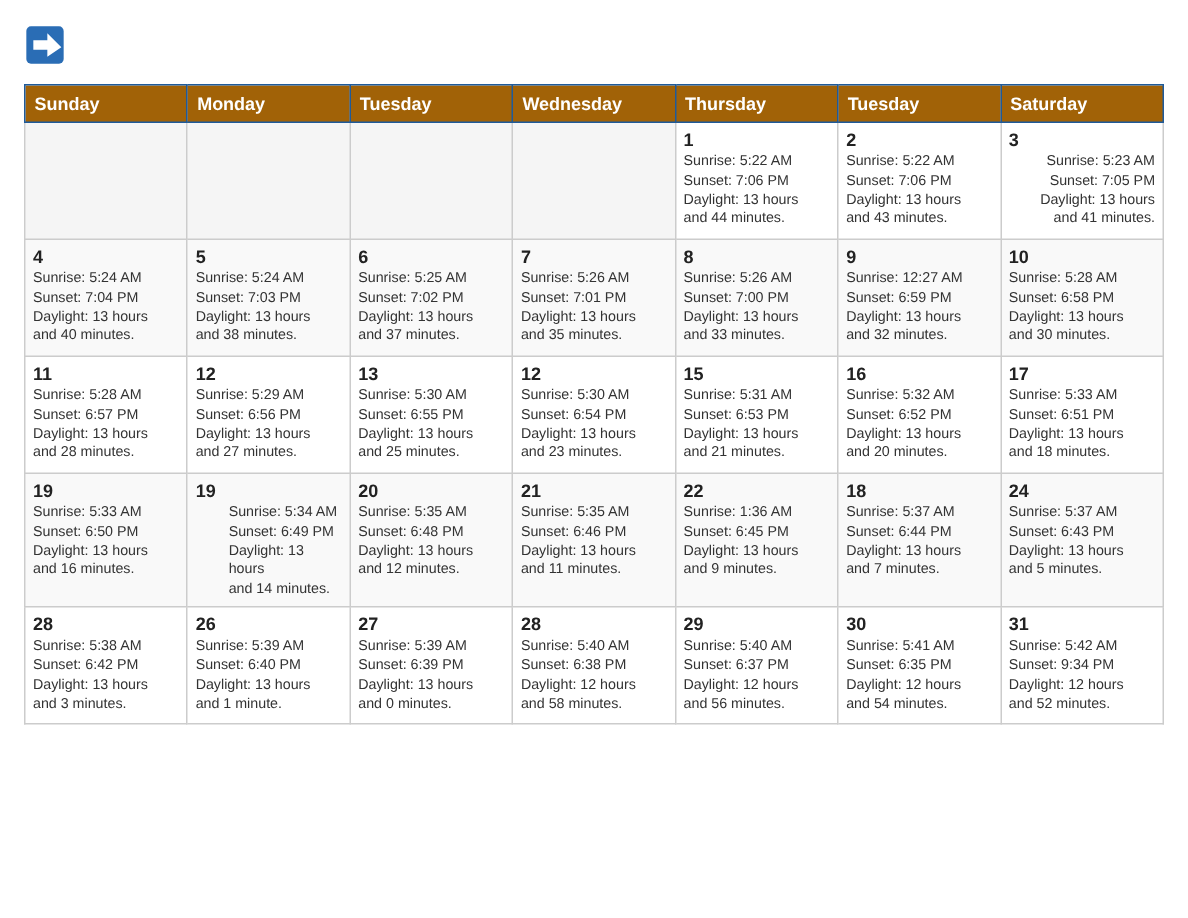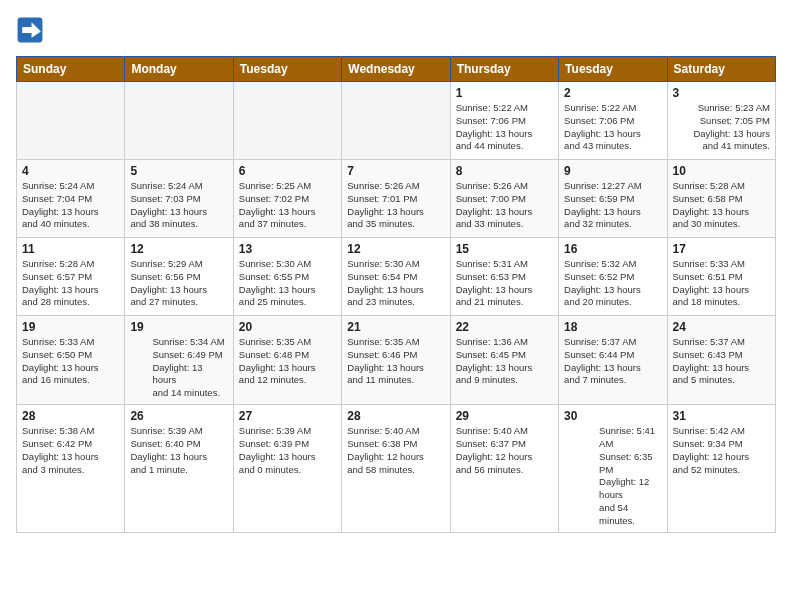--- a/index.html
+++ b/index.html
@@ -334,21 +334,21 @@
         </td>
         <td>
           <div class="day-number">29</div>
           <div class="day-info" style="white-space: pre-line;">Sunrise: 5:40 AM
 Sunset: 6:37 PM
 Daylight: 12 hours
 and 56 minutes.</div>
         </td>
         <td>
           <div class="day-number">30</div>
-          <div class="day-info" style="white-space: pre-line; margin-left: 35px;">Sunrise: 5:41 AM
+          <div class="day-info" style="white-space: pre-line;">Sunrise: 5:41 AM
 Sunset: 6:35 PM
 Daylight: 12 hours
 and 54 minutes.</div>
         </td>
         <td>
           <div class="day-number">31</div>
           <div class="day-info" style="white-space: pre-line;">Sunrise: 5:42 AM
 Sunset: 9:34 PM
 Daylight: 12 hours
 and 52 minutes.</div>

